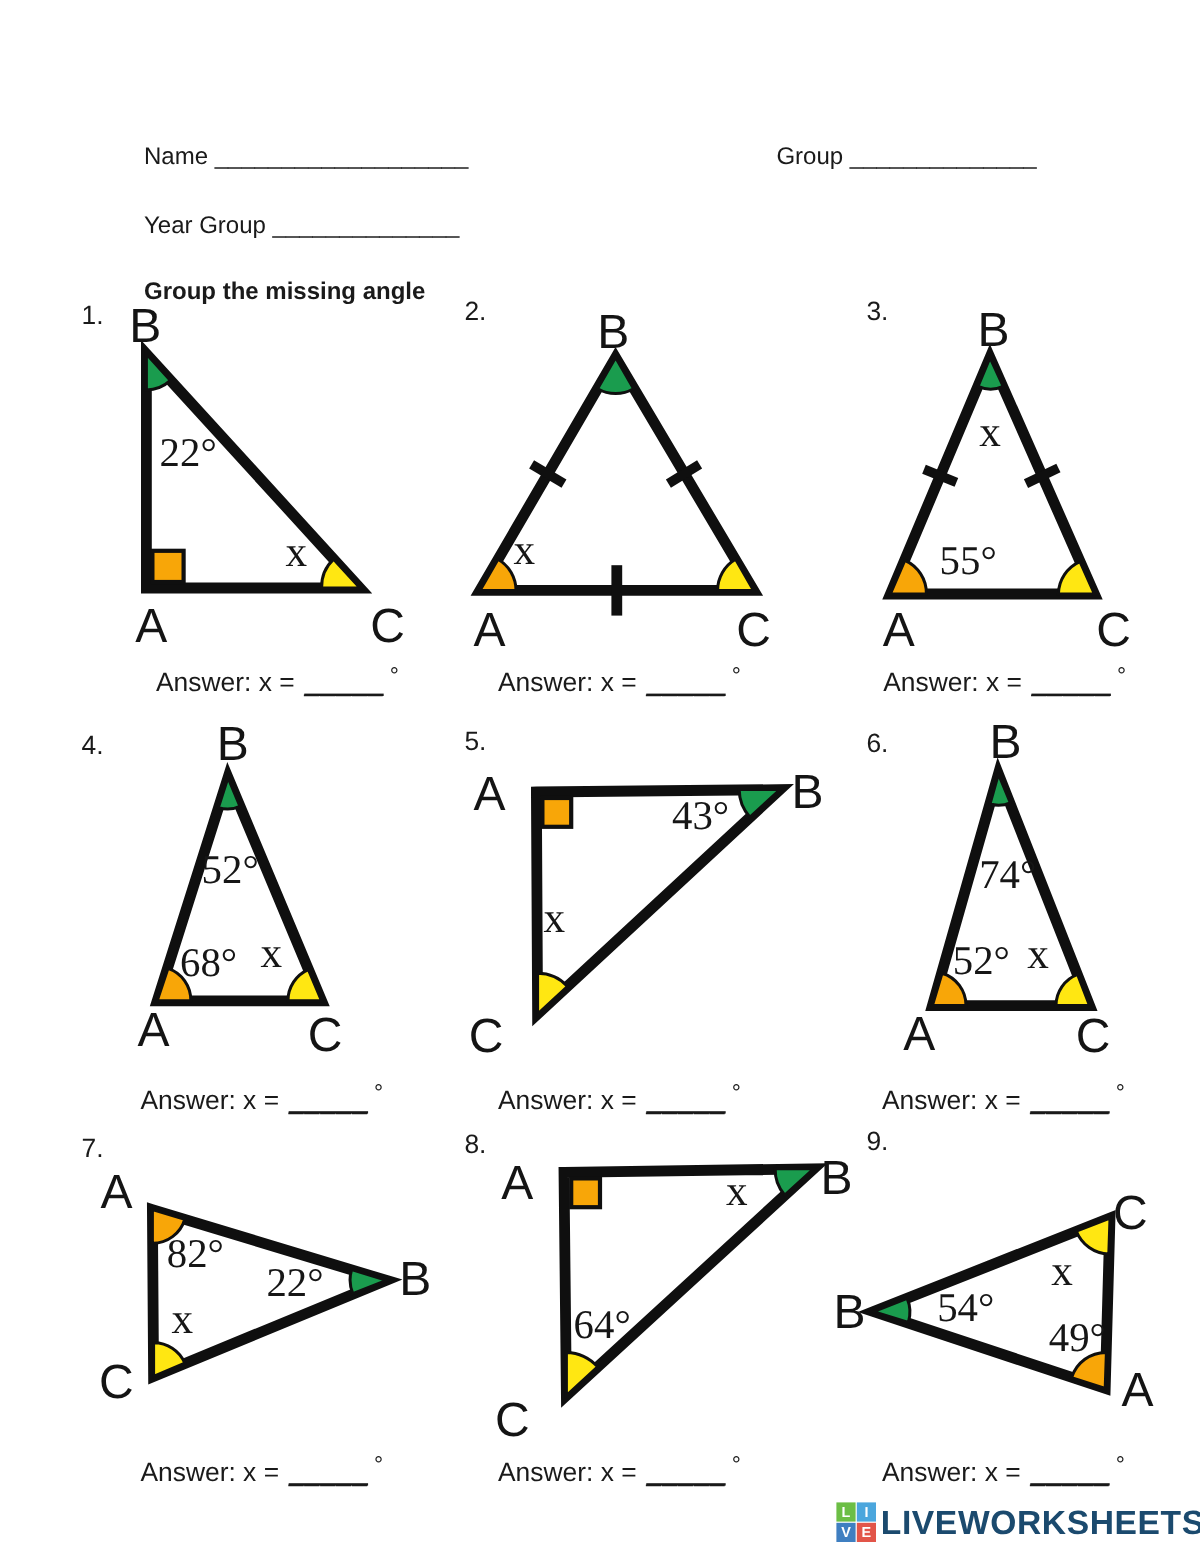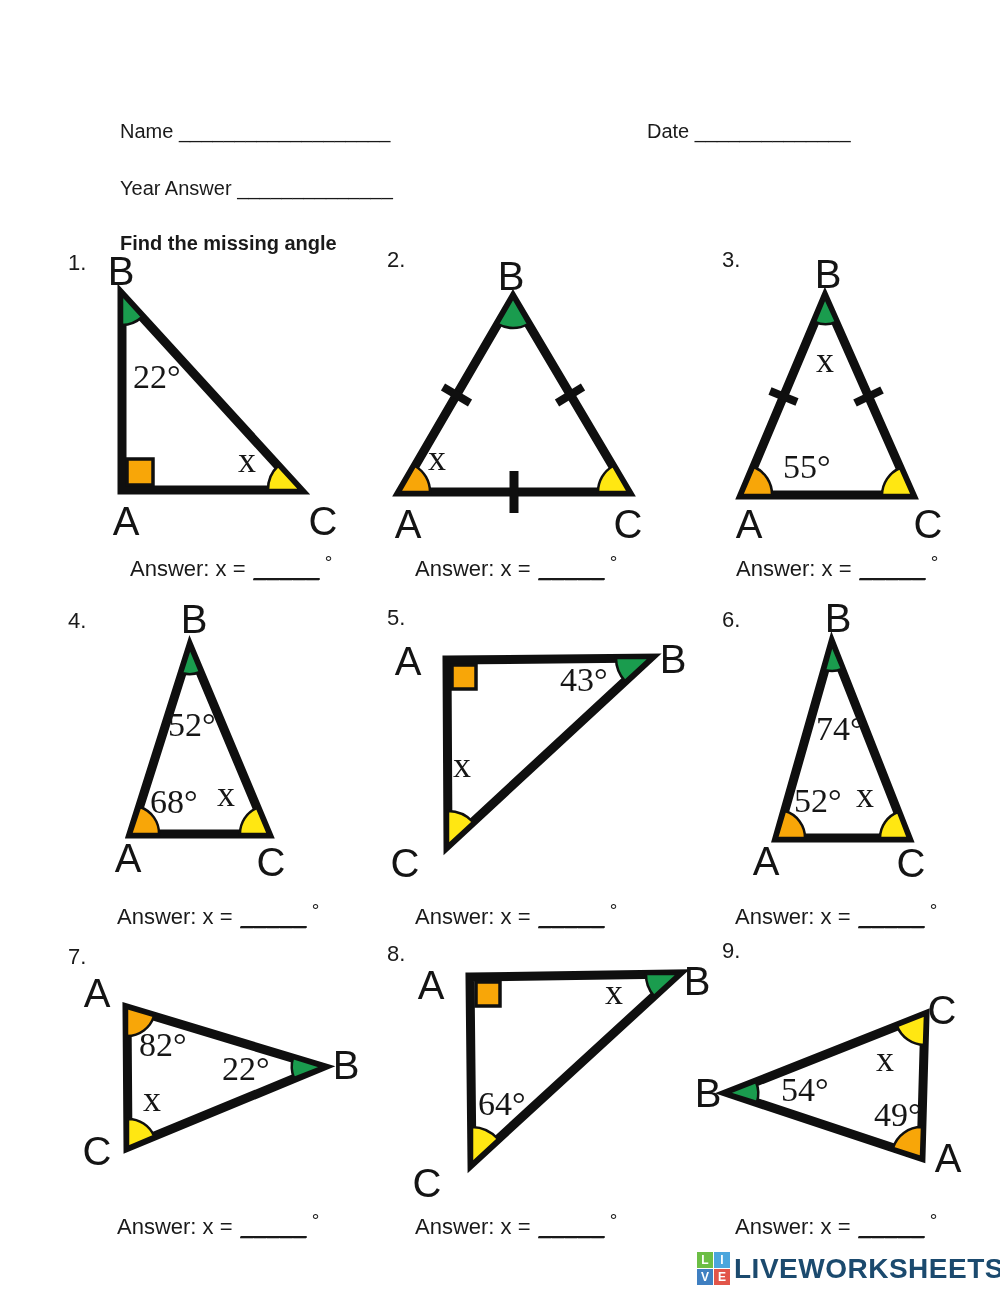--- a/index.html
+++ b/index.html
@@ -38,28 +38,28 @@
 </head>
 <body>
 
 <div id="page">
 
   <div class="abs hdr" style="left:120px;top:120px;">
     <span>Name</span>
     <span class="blankline">___________________</span>
   </div>
   <div class="abs hdr" style="left:647px;top:120px;">
-    <span>Date</span>
+    <span>Group</span>
     <span class="blankline">______________</span>
   </div>
   <div class="abs hdr" style="left:120px;top:177px;">
-    <span>Year Answer</span>
+    <span>Year Group</span>
     <span class="blankline">______________</span>
   </div>
-  <div class="abs instruction" style="left:120px;top:232px;">Find the missing angle</div>
+  <div class="abs instruction" style="left:120px;top:232px;">Group the missing angle</div>
 
   <div class="abs pnum" style="left:68px;top:250px;">1.</div>
   <div class="abs pnum" style="left:387px;top:247px;">2.</div>
   <div class="abs pnum" style="left:722px;top:247px;">3.</div>
   <div class="abs pnum" style="left:68px;top:608px;">4.</div>
   <div class="abs pnum" style="left:387px;top:605px;">5.</div>
   <div class="abs pnum" style="left:722px;top:607px;">6.</div>
   <div class="abs pnum" style="left:68px;top:944px;">7.</div>
   <div class="abs pnum" style="left:387px;top:941px;">8.</div>
   <div class="abs pnum" style="left:722px;top:938px;">9.</div>

